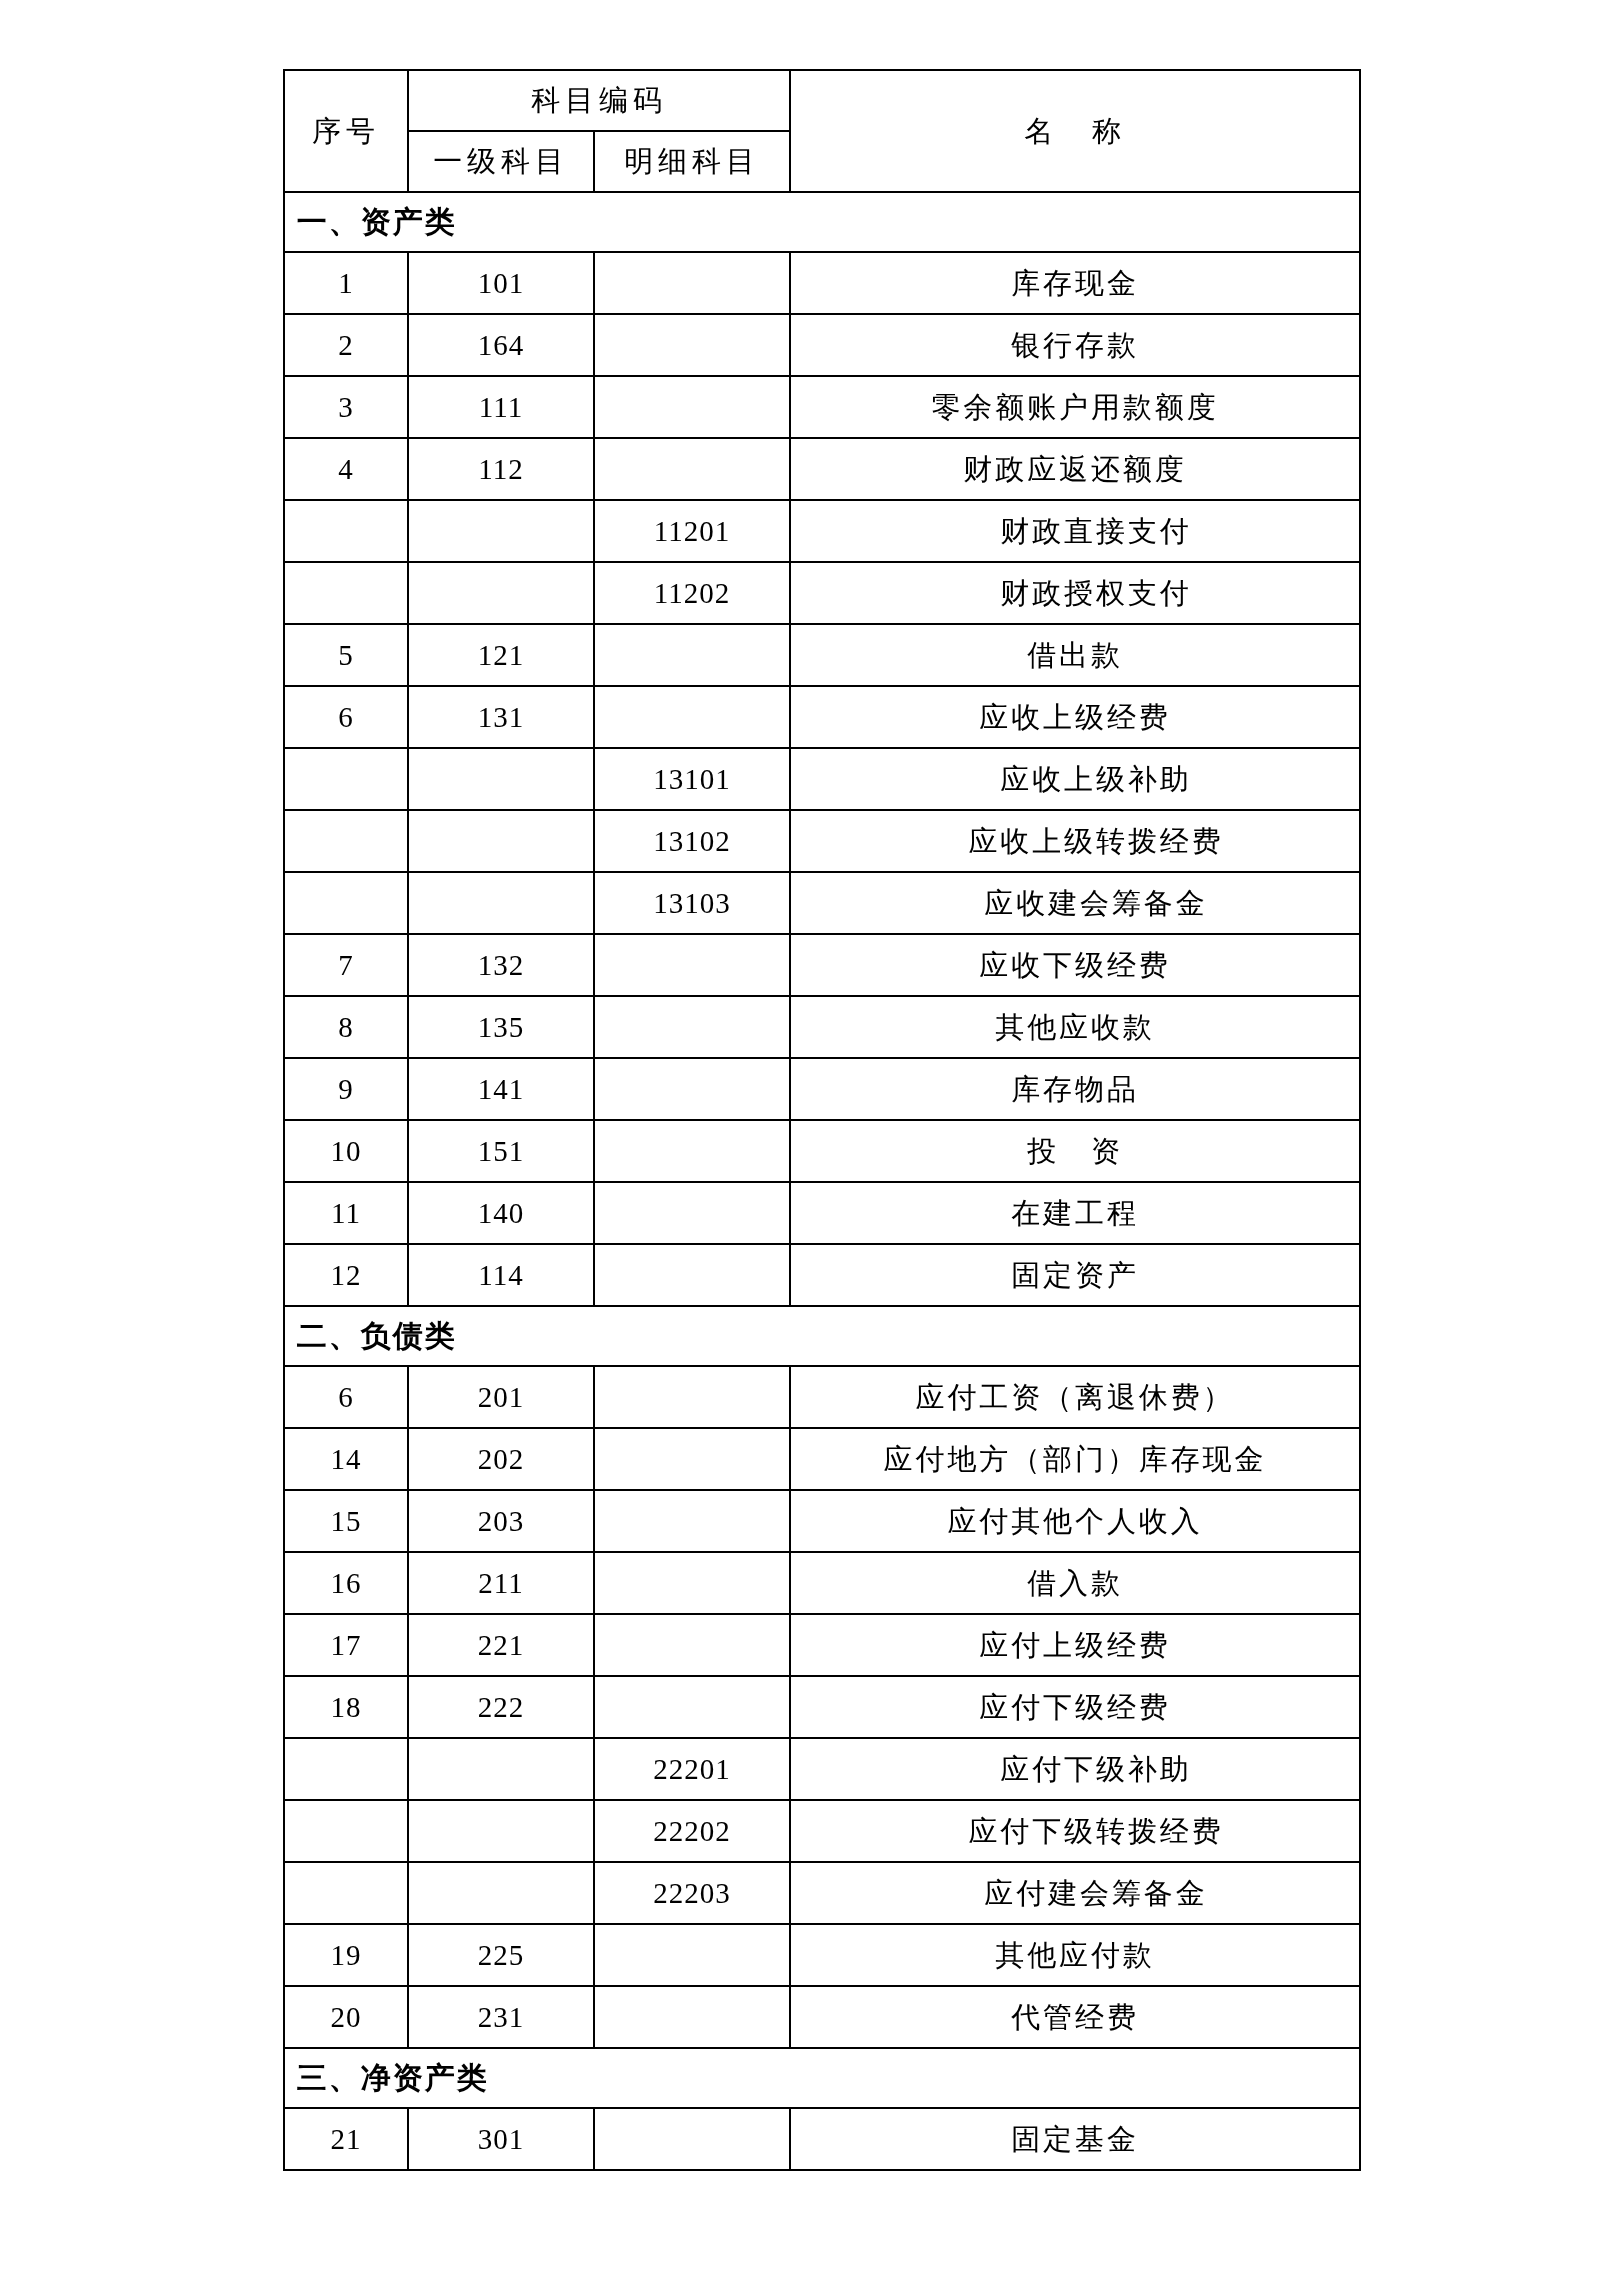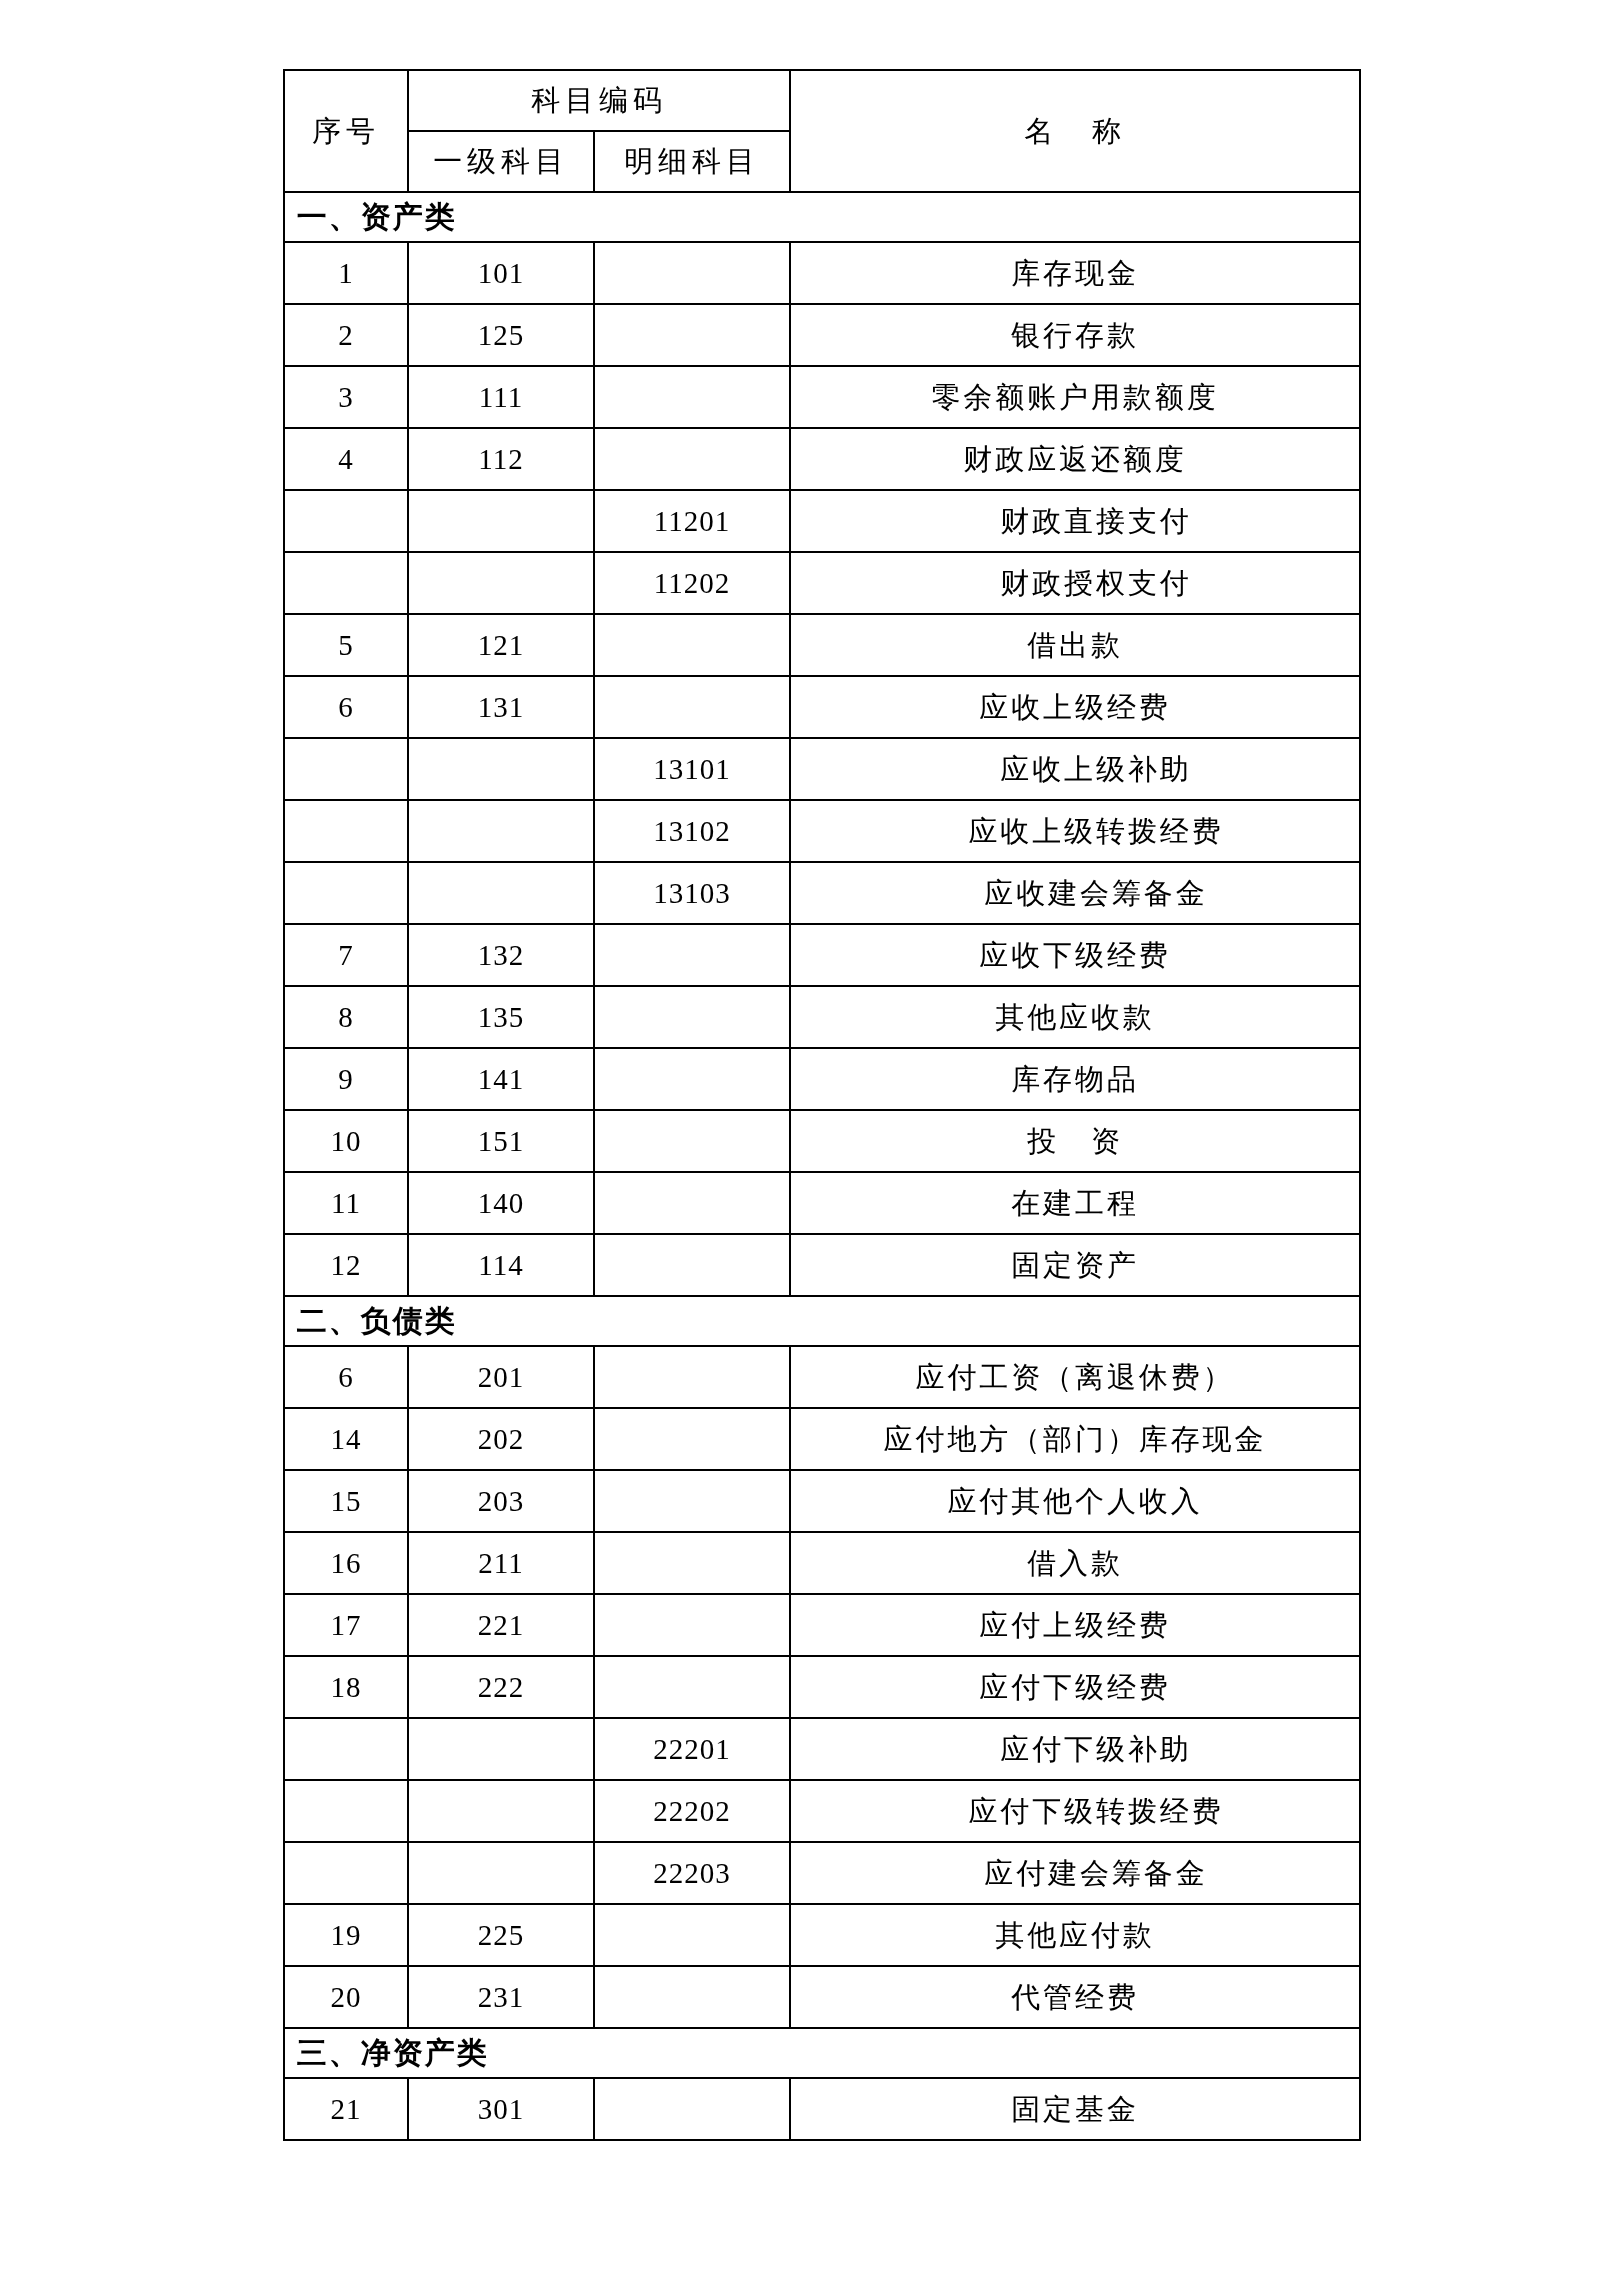--- a/index.html
+++ b/index.html
@@ -37,21 +37,21 @@
     overflow: hidden;
     white-space: nowrap;
   }
   .col-serial { width: 124px; }
   .col-level1 { width: 186px; }
   .col-detail { width: 196px; }
   .col-name   { width: 570px; }
 
   tr.hdr-row    { height: 61px; }
   tr.data-row   { height: 62px; }
-  tr.section-row{ height: 50px; }
+  tr.section-row{ height: 60px; }
 
   th.hdr {
     text-align: center;
     letter-spacing: 4.9px;
     margin-left: 40px;
   }
   td.num {
     text-align: center;
     letter-spacing: 1px;
   }
@@ -99,21 +99,21 @@
           <td colspan="4">一、资产类</td>
         </tr>
         <tr class="data-row">
           <td class="num">1</td>
           <td class="num">101</td>
           <td class="num"></td>
           <td class="name">库存现金</td>
         </tr>
         <tr class="data-row">
           <td class="num">2</td>
-          <td class="num">125</td>
+          <td class="num">164</td>
           <td class="num"></td>
           <td class="name">银行存款</td>
         </tr>
         <tr class="data-row">
           <td class="num">3</td>
           <td class="num">111</td>
           <td class="num"></td>
           <td class="name">零余额账户用款额度</td>
         </tr>
         <tr class="data-row">

